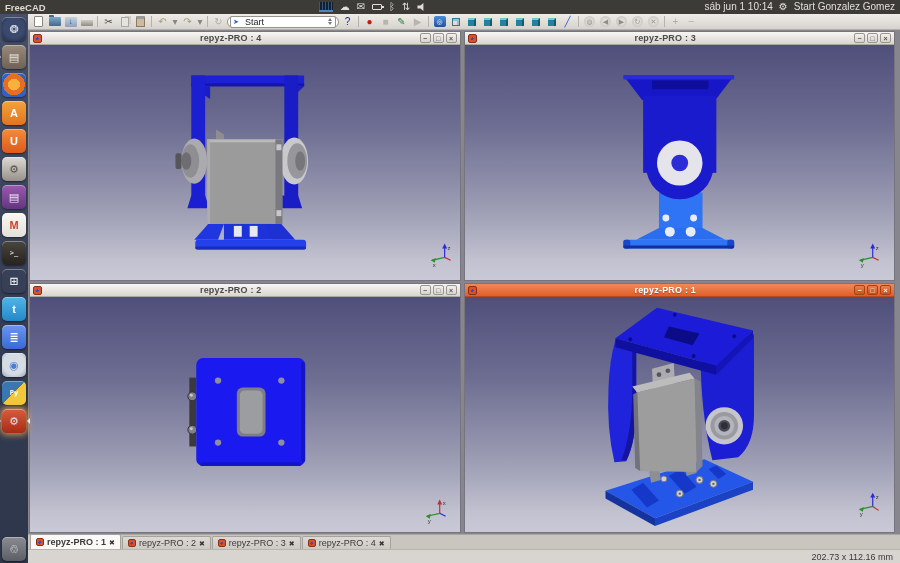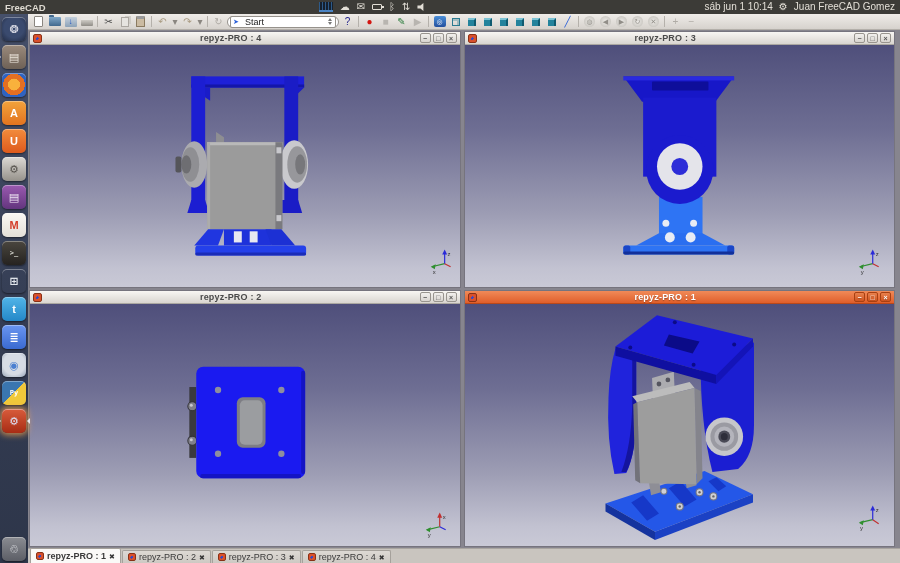--- a/index.html
+++ b/index.html
@@ -145,21 +145,21 @@
         </span>
       </div>
     <div class="tray" style="gap:6px;">
       <span class="tray-ic">
           <span class="clock">sáb jun 1 10:14</span>
         </span>
       <span class="tray-ic">
           <span>⚙</span>
         </span>
       <span class="tray-ic">
-          <span class="uname">Juan FreeCAD Gomez</span>
+          <span class="uname">Start Gonzalez Gomez</span>
         </span>
     </div>
   </div>
 
   <div class="launcher">
 
       <div class="tile" style="background: radial-gradient(circle at 50% 45%, rgb(58, 74, 110) 0px, rgb(58, 74, 110) 55%, rgb(34, 44, 68) 100%); color: rgb(232, 232, 240);">
         <span>❂</span>
       </div>
 
@@ -661,14 +661,17 @@
           <span class="tab-close">✖</span>
         </div>
 
         <div class="tab">
           <span class="fc-logo"></span>
           <span>repyz-PRO : 4</span>
           <span class="tab-close">✖</span>
         </div>
       </div>
 
+    <div class="statusbar">
+      <span>202.73 x 112.16 mm</span>
+    </div>
   </div>
 </div>
 
 </body></html>

